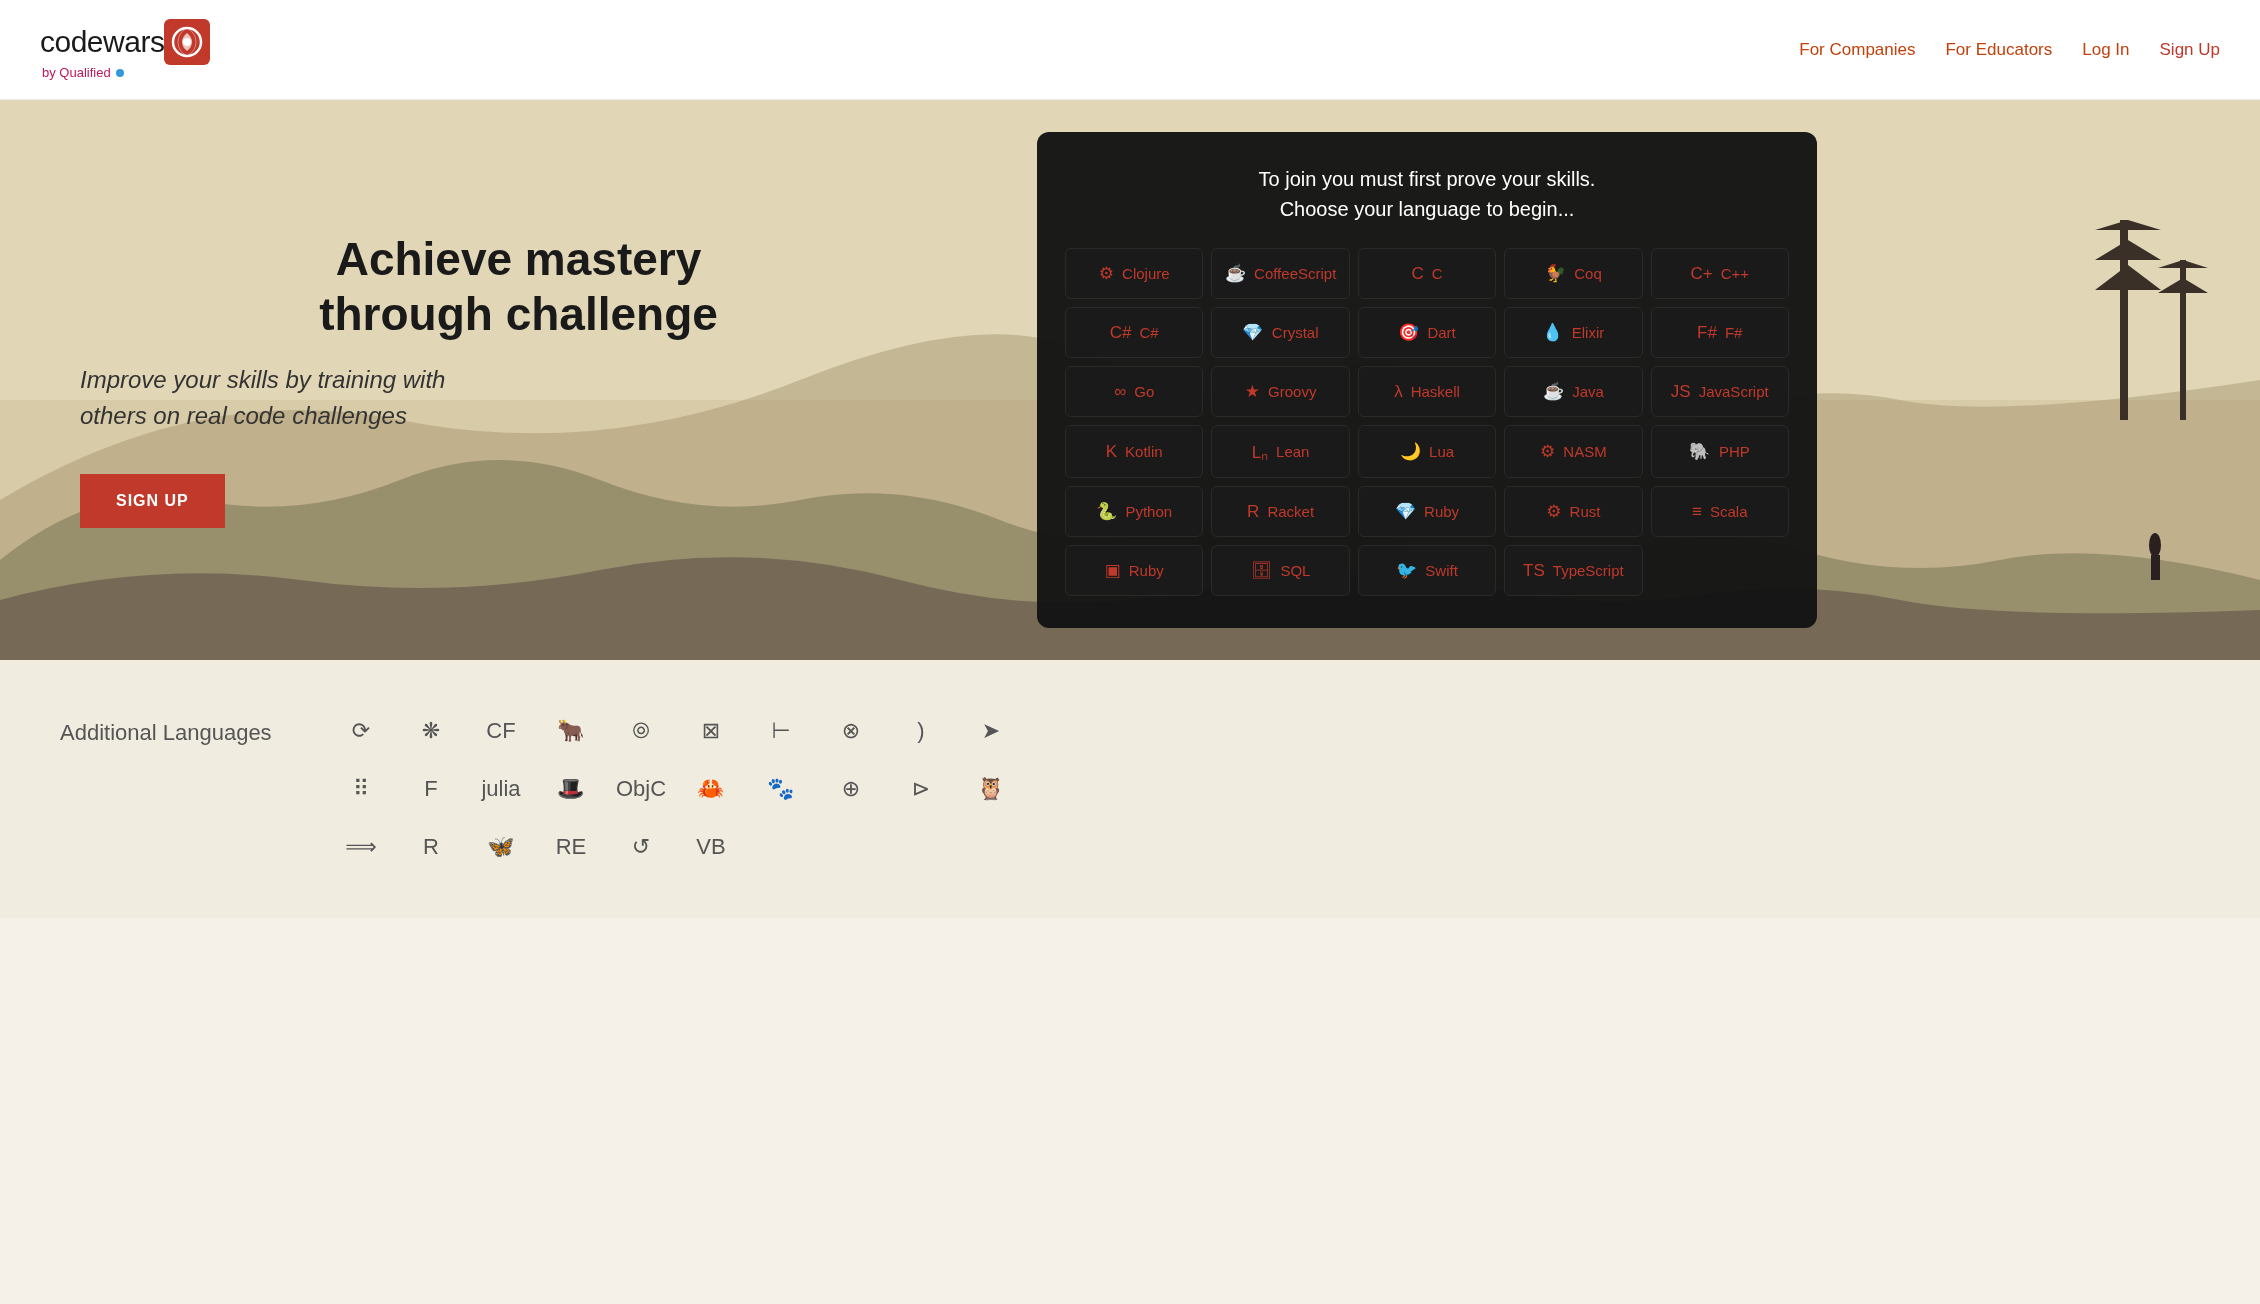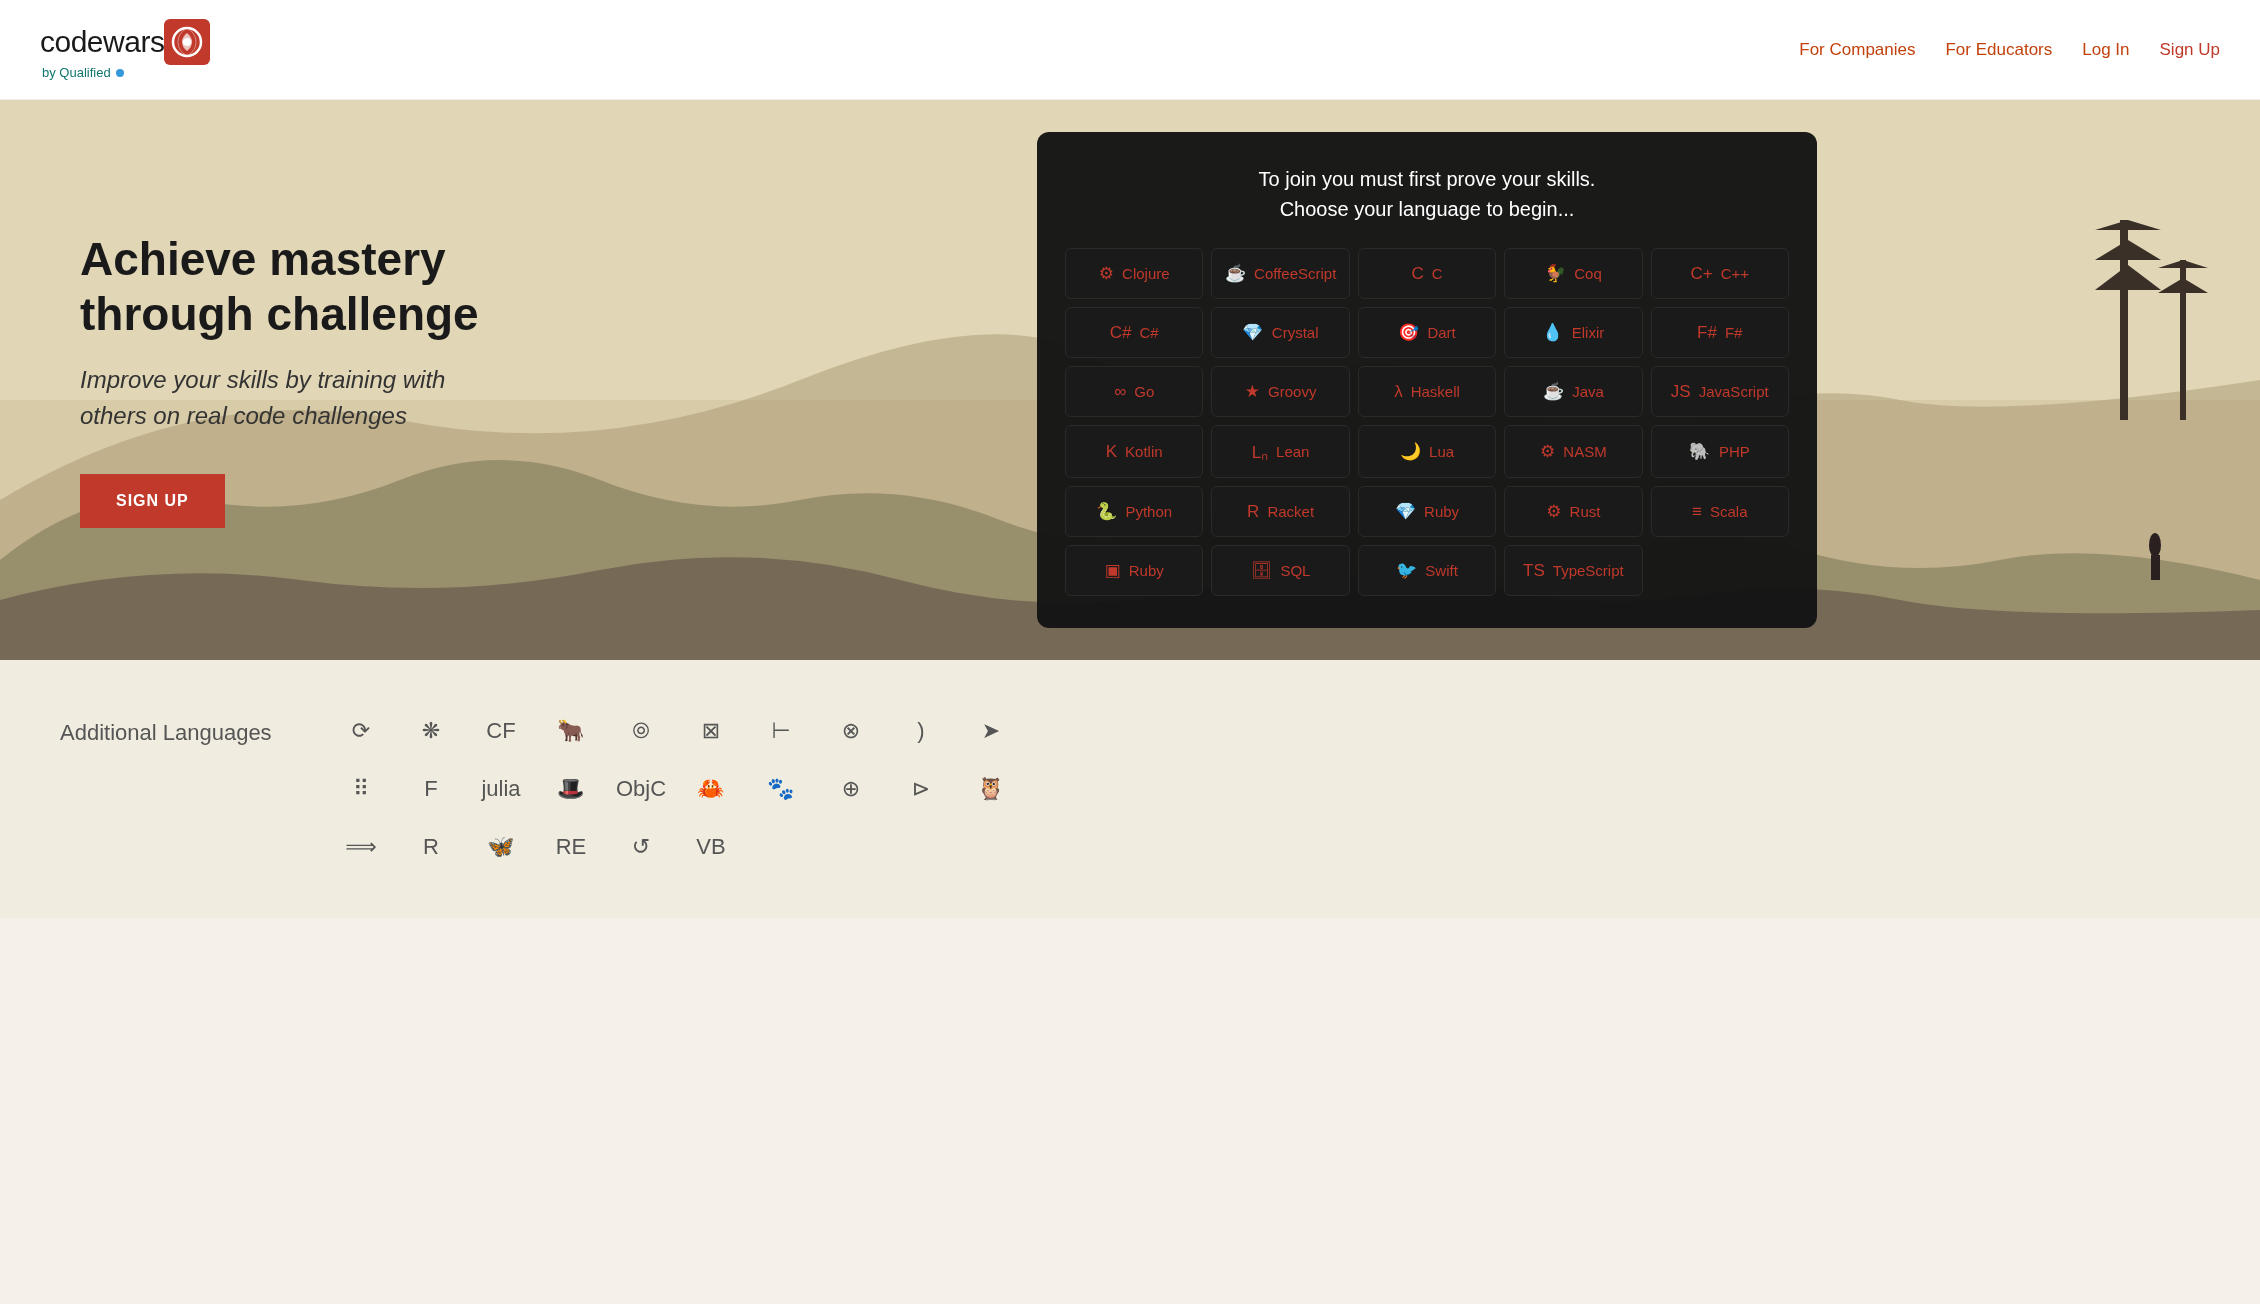--- a/index.html
+++ b/index.html
@@ -38,21 +38,21 @@
       display: flex;
       align-items: center;
       justify-content: center;
     }
     .logo-icon svg {
       width: 34px;
       height: 34px;
     }
     .by-qualified {
       font-size: 13px;
-      color: #0f766e;
+      color: #be185d;
       margin-top: 0;
       padding-left: 2px;
     }
     .qualified-dot {
       display: inline-block;
       width: 8px;
       height: 8px;
       border-radius: 50%;
       background: #3498db;
       margin-left: 2px;
@@ -98,20 +98,21 @@
       z-index: 2;
       flex: 0 0 45%;
       padding: 60px 60px 60px 80px;
     }
     .hero-title {
       font-size: 46px;
       font-weight: 700;
       color: #1a1a1a;
       line-height: 1.2;
       margin-bottom: 20px;
+      text-align: center;
     }
     .hero-subtitle {
       font-size: 24px;
       color: #333;
       line-height: 1.5;
       margin-bottom: 40px;
       font-style: italic;
     }
     .signup-btn {
       background: #c0392b;

